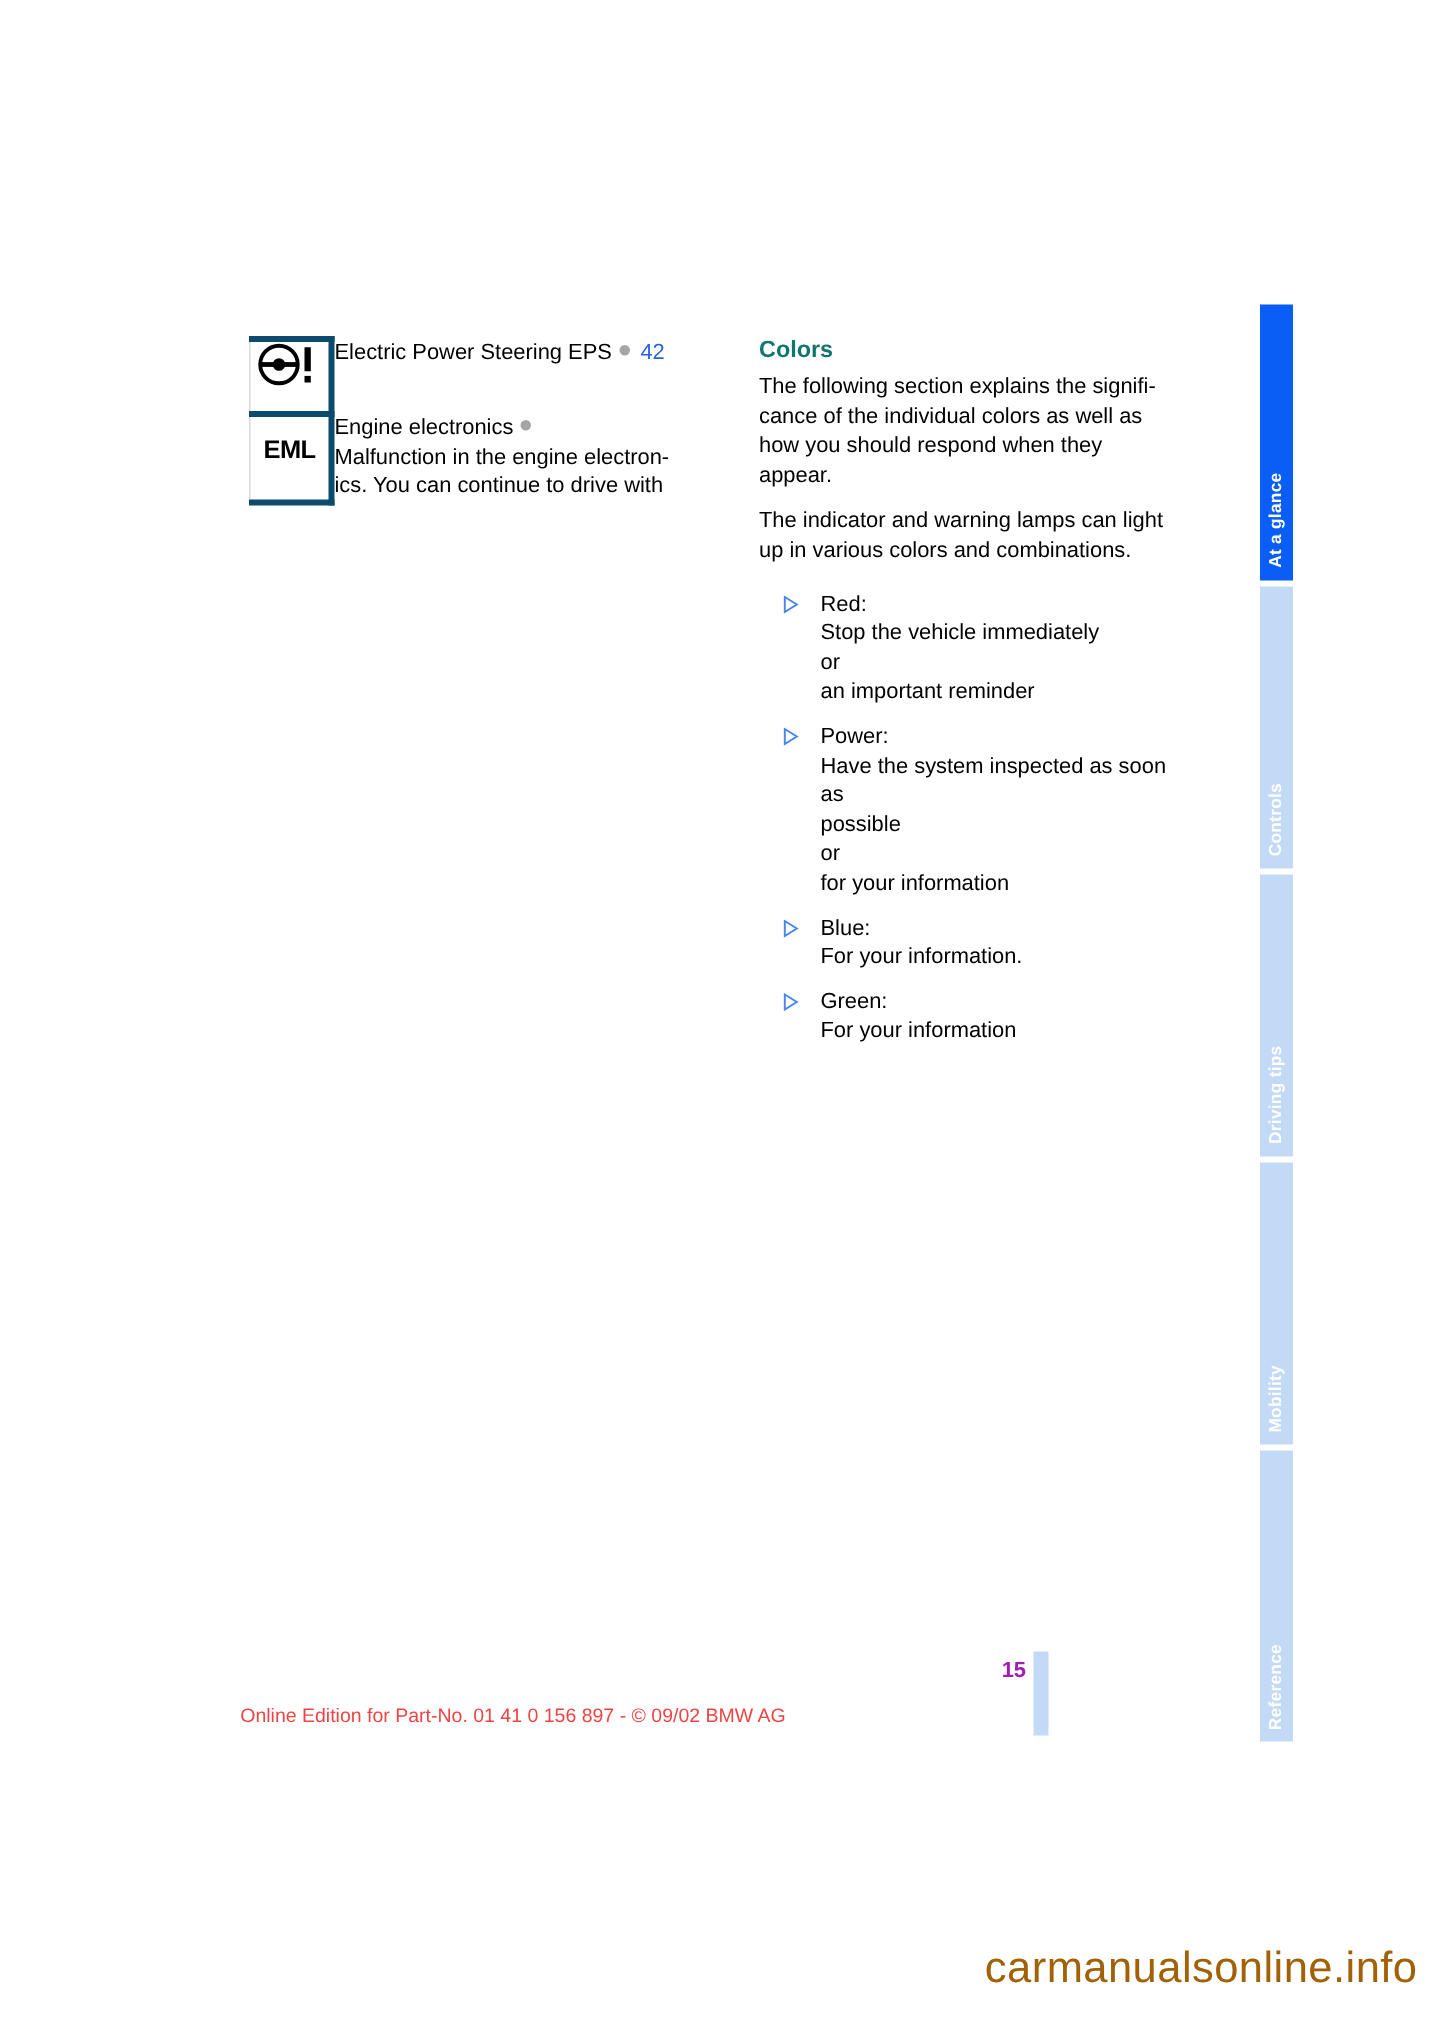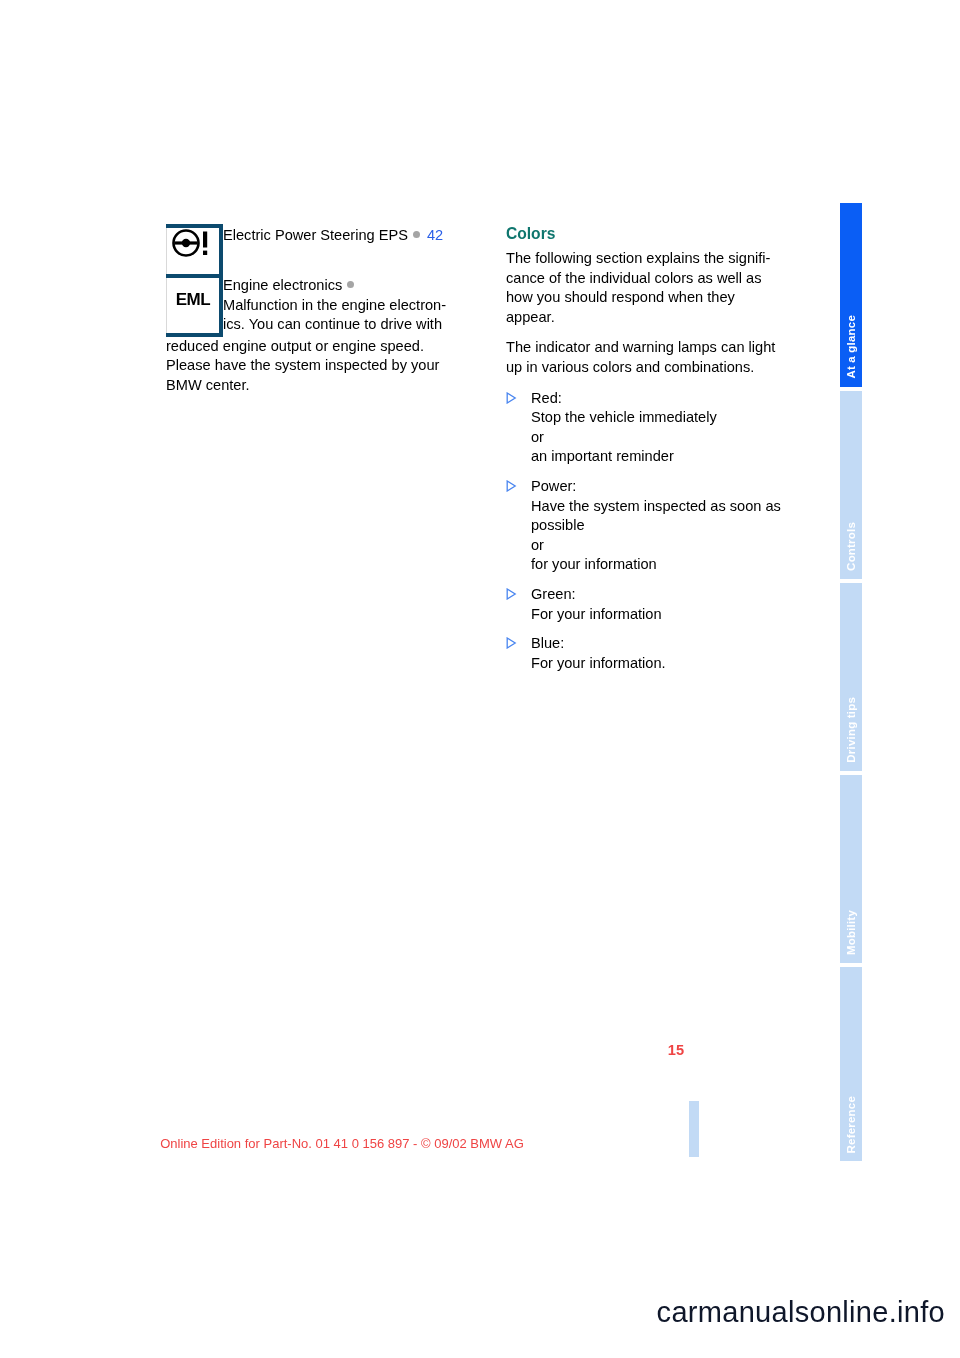--- a/index.html
+++ b/index.html
@@ -138,21 +138,21 @@
     font-weight: bold;
     line-height: 19px;
   }
   p.para {
     margin: 0 0 11px 0;
     font-size: 14.6px;
     line-height: 19.6px;
   }
   ul.bullets {
     list-style: none;
-    margin: 0;
+    margin: 16px;
     padding: 0;
   }
   ul.bullets > li {
     position: relative;
     padding-left: 25px;
     margin-bottom: 10px;
     font-size: 14.6px;
     line-height: 19.6px;
   }
   .tri-wrap {
@@ -162,26 +162,26 @@
     width: 11px;
     height: 12px;
   }
   .tri-wrap svg { display: block; }
   .bline { display: block; }
 
   
   #page-number {
     position: absolute;
     left: 0;
-    top: 1042px;
+    top: 1106px;
     width: 684px;
     text-align: right;
     font-size: 14.6px;
     font-weight: bold;
-    color: #ef4444;
+    color: #a21caf;
   }
   #footer-bar {
     position: absolute;
     left: 689px;
     top: 1101px;
     width: 10px;
     height: 56px;
     background: #c2daf5;
   }
   #footer-line {
@@ -195,21 +195,21 @@
   }
 
   
   #watermark {
     position: absolute;
     left: 0;
     top: 1296px;
     width: 945px;
     text-align: right;
     font-size: 29px;
-    color: #0f172a;
+    color: #a16207;
     letter-spacing: 0.3px;
   }
 </style>
 </head>
 <body>
 
 <div id="page-sheet">
 
   <div id="content">
 
@@ -236,21 +236,20 @@
             <span class="eml-text">EML</span>
           </td>
           <td class="desc-cell">
             <span>Engine electronics</span><span class="dot"></span><br>
             <span>Malfunction in the engine electron-<br>ics. You can continue to drive with</span>
           </td>
         </tr>
       </tbody>
         </table>
 
-      <p class="flowtext">reduced engine output or engine speed.<br>Please have the system inspected by your<br>BMW center.</p>
     </div>
 
     <div class="col" id="col-right">
       <h2 class="section-heading">Colors</h2>
 
       <p class="para">The following section explains the signifi-<br>cance of the individual colors as well as<br>how you should respond when they<br>appear.</p>
       <p class="para">The indicator and warning lamps can light<br>up in various colors and combinations.</p>
 
       <ul class="bullets">
         <li>
@@ -274,31 +273,31 @@
           <span class="bline">Have the system inspected as soon as<br>possible</span>
           <span class="bline">or</span>
           <span class="bline">for your information</span>
         </li>
         <li>
           <span class="tri-wrap">
             <svg width="11" height="12" viewBox="0 0 11 12" aria-hidden="true">
                 <path d="M1.2 1 L9.2 6 L1.2 11 Z" fill="none" stroke="#4a86f0" stroke-width="1.3"></path>
               </svg>
           </span>
-          <span class="bline">Green:</span>
-          <span class="bline">For your information</span>
+          <span class="bline">Blue:</span>
+          <span class="bline">For your information.</span>
         </li>
         <li>
           <span class="tri-wrap">
             <svg width="11" height="12" viewBox="0 0 11 12" aria-hidden="true">
                 <path d="M1.2 1 L9.2 6 L1.2 11 Z" fill="none" stroke="#4a86f0" stroke-width="1.3"></path>
               </svg>
           </span>
-          <span class="bline">Blue:</span>
-          <span class="bline">For your information.</span>
+          <span class="bline">Green:</span>
+          <span class="bline">For your information</span>
         </li>
       </ul>
     </div>
 
     <div id="page-number">15</div>
     <div id="footer-bar"></div>
     <div id="footer-line">Online Edition for Part-No. 01 41 0 156 897 - © 09/02 BMW AG</div>
   </div>
 
   <div id="tab-rail">

